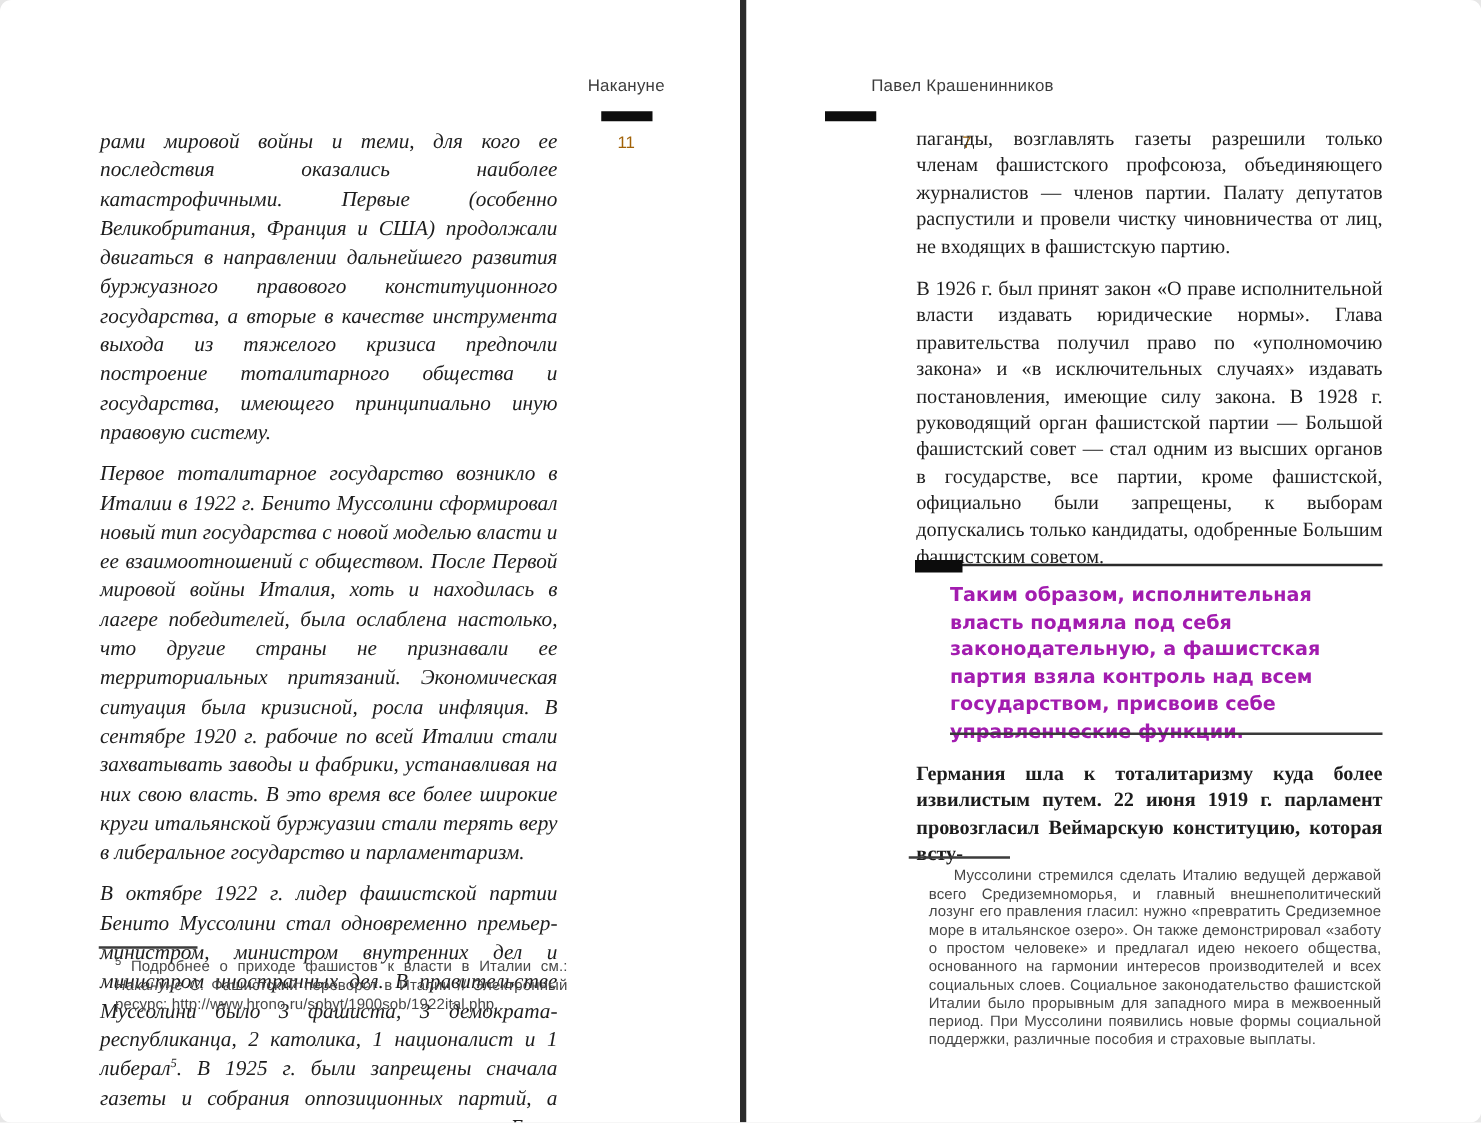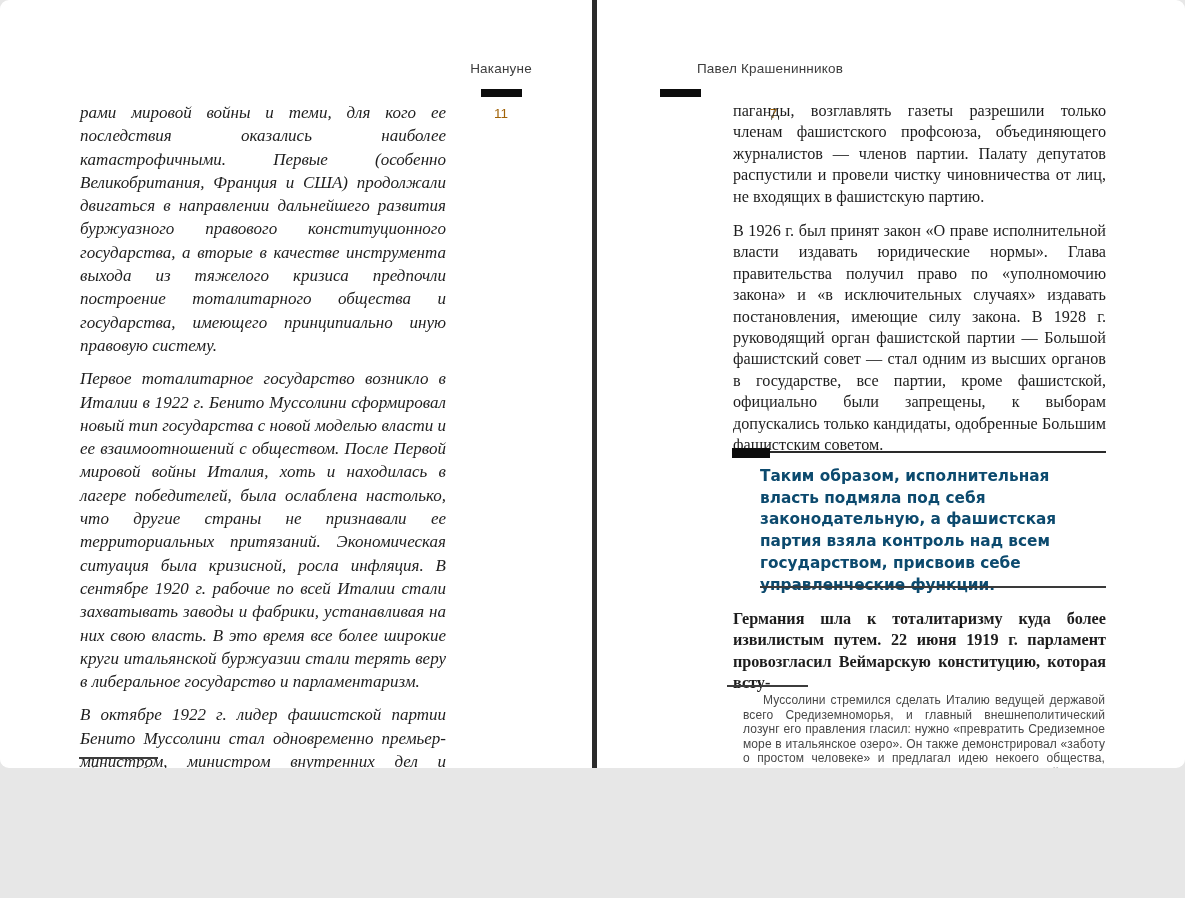--- a/index.html
+++ b/index.html
@@ -3,21 +3,21 @@
 <meta charset="utf-8">
 <style>
   * { margin:0; padding:0; box-sizing:border-box; }
   html,body { width:1185px; height:898px; }
   body {
     background:#e7e7e7;
     font-family:"Liberation Sans", sans-serif;
     -webkit-font-smoothing:antialiased;
   }
   .spread {
-    position:relative; width:1185px; height:768px;
+    position:relative; width:1185px; height:898px;
     background:#ffffff; border-radius:9px; overflow:hidden;
   }
   .spine {
     position:absolute; left:592px; top:0; width:5px; height:898px;
     background:#2b2b2b;
   }
   .page { position:absolute; top:0; height:898px; background:transparent; }
   .page-left  { left:0;   width:592px; }
   .page-right { left:597px; width:588px; }
 
@@ -42,21 +42,21 @@
   .body-right-2 { left:136px; top:609px; width:373px; font-size:16.2px; line-height:21.4px; }
   .force-just p { text-align-last:justify;font-weight:bold; }
   sup { font-size:10px; line-height:0; vertical-align:super; }
 
   
   .quote-rule-top { position:absolute; left:135px; top:451px; width:374px; height:2px; background:#2a2a2a; }
   .quote-tick     { position:absolute; left:135px; top:448px; width:38px; height:10px; background:#0c0c0c; }
   .quote-text {
     position:absolute; left:163px; top:466px; width:344px;
     font-family:"DejaVu Sans", sans-serif; font-weight:bold;
-    font-size:15.3px; line-height:21.7px; color:#0c4a6e; text-align:left;
+    font-size:15.3px; line-height:21.7px; color:#a21caf; text-align:left;
   }
   .quote-rule-bottom { position:absolute; left:163px; top:586px; width:346px; height:2px; background:#3a3a3a; }
 
   
   .fn-rule { position:absolute; height:2px; background:#3c3c3c; }
   .fn-rule-left  { left:79px;  top:757px; width:79px; }
   .fn-rule-right { left:130px; top:685px; width:81px; }
   .footnote {
     position:absolute; text-align:justify; color:#474747;
     font-size:12px; letter-spacing:.1px;

